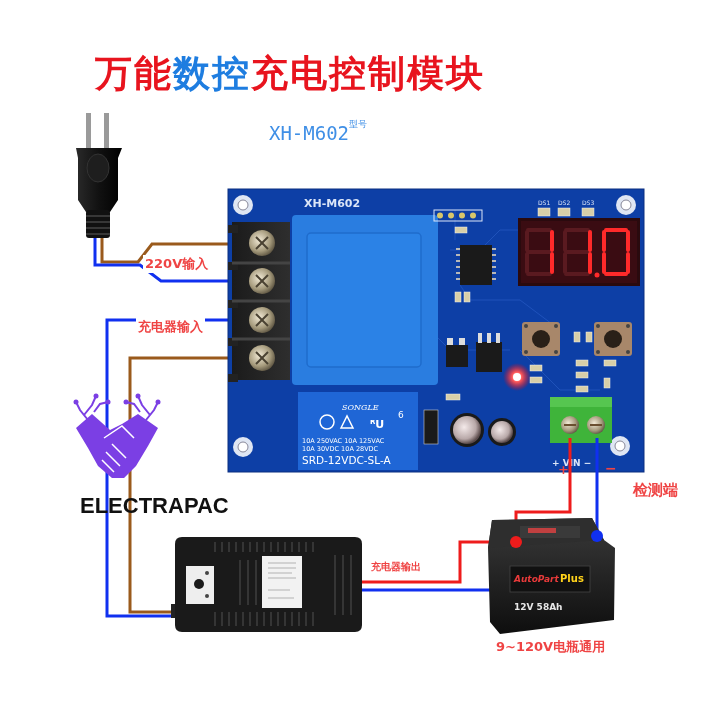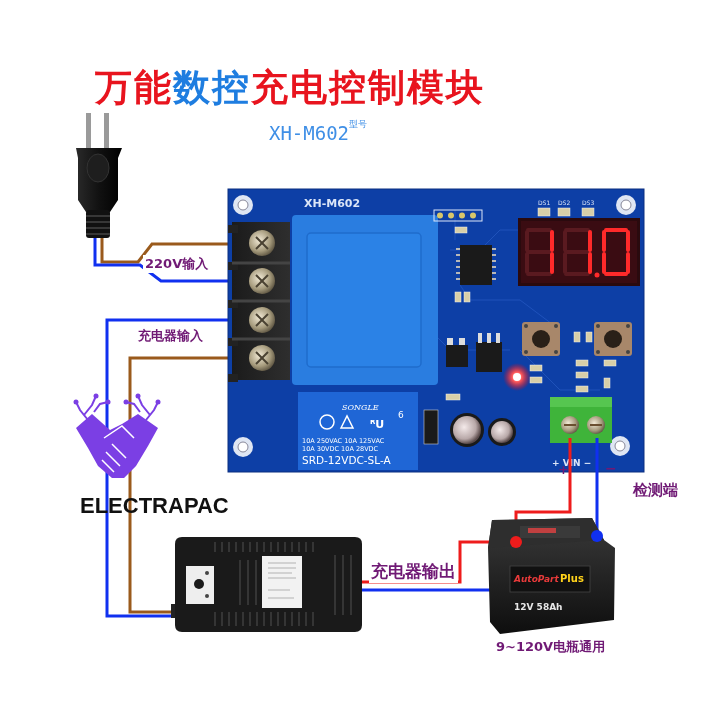--- a/index.html
+++ b/index.html
@@ -1,24 +1,24 @@
 <!DOCTYPE html>
 <html><head>
 <meta charset="utf-8">
 <style>
   html,body{margin:0;padding:0;background:#ffffff;}
   body{width:720px;height:719px;position:relative;overflow:hidden;font-family:"DejaVu Sans",sans-serif;}
   .abs{position:absolute;}
-  .title{left:0;top:66px;width:580px;text-align:center;font-size:37px;font-weight:bold;letter-spacing:2px;line-height:44px;}
+  .title{left:0;top:52px;width:580px;text-align:center;font-size:37px;font-weight:bold;letter-spacing:2px;line-height:44px;}
   .title .red{color:#e8141e;}
   .title .blue{color:#1e7de0;}
   .model{left:0;top:122px;width:636px;text-align:center;font-family:"DejaVu Sans Mono",monospace;font-size:19px;color:#3f8fe6;}
   .model sup{font-size:9px;font-family:"DejaVu Sans",sans-serif;vertical-align:top;position:relative;top:-4px;}
   svg{position:absolute;left:0;top:0;}
-  .lbl{font-family:"DejaVu Sans",sans-serif;font-weight:bold;color:#701a75;background:#fff;}
+  .lbl{font-family:"DejaVu Sans",sans-serif;font-weight:bold;color:#ef4444;background:#fff;}
   .brand{left:52px;top:493px;font-family:"Liberation Sans",sans-serif;font-weight:bold;font-size:22px;color:#111;letter-spacing:0px;margin-left:28px;}
 </style>
 </head>
 <body>
 
 <div class="abs title">
   <span class="red">万能</span><span class="blue">数控</span><span class="red">充电控制模块</span>
 </div>
 <div class="abs model">
   <span>XH-M602</span><sup>型号</sup>
@@ -367,20 +367,20 @@
     <g stroke="#ffffff" stroke-width="1.5" fill="none">
       <path d="M104 438 L122 426 L134 438"></path>
       <path d="M112 444 L126 458"></path>
         <path d="M106 452 L120 466"></path>
         <path d="M102 460 L114 472"></path>
     </g>
   </g>
 </svg>
 
 <div class="abs lbl" style="left:143px;top:255px;font-size:13px;padding:0 2px;">220V输入</div>
-<div class="abs lbl" style="left:136px;top:327px;font-size:13px;padding:0 2px;">充电器输入</div>
-<div class="abs lbl" style="left:369px;top:560px;font-size:17px;padding:0 2px;">充电器输出</div>
+<div class="abs lbl" style="left:136px;top:318px;font-size:13px;padding:0 2px;">充电器输入</div>
+<div class="abs lbl" style="left:369px;top:560px;font-size:10px;padding:0 2px;">充电器输出</div>
 <div class="abs lbl" style="left:558px;top:462px;font-size:13px;background:transparent;">+</div>
 <div class="abs lbl" style="left:605px;top:460px;font-size:14px;background:transparent;">−</div>
 <div class="abs lbl" style="left:633px;top:481px;font-size:15px;background:transparent;">检测端</div>
 <div class="abs lbl" style="left:496px;top:638px;font-size:13px;background:transparent;">9~120V电瓶通用</div>
 
 <div class="abs brand">ELECTRAPAC</div>
 
 </body></html>

